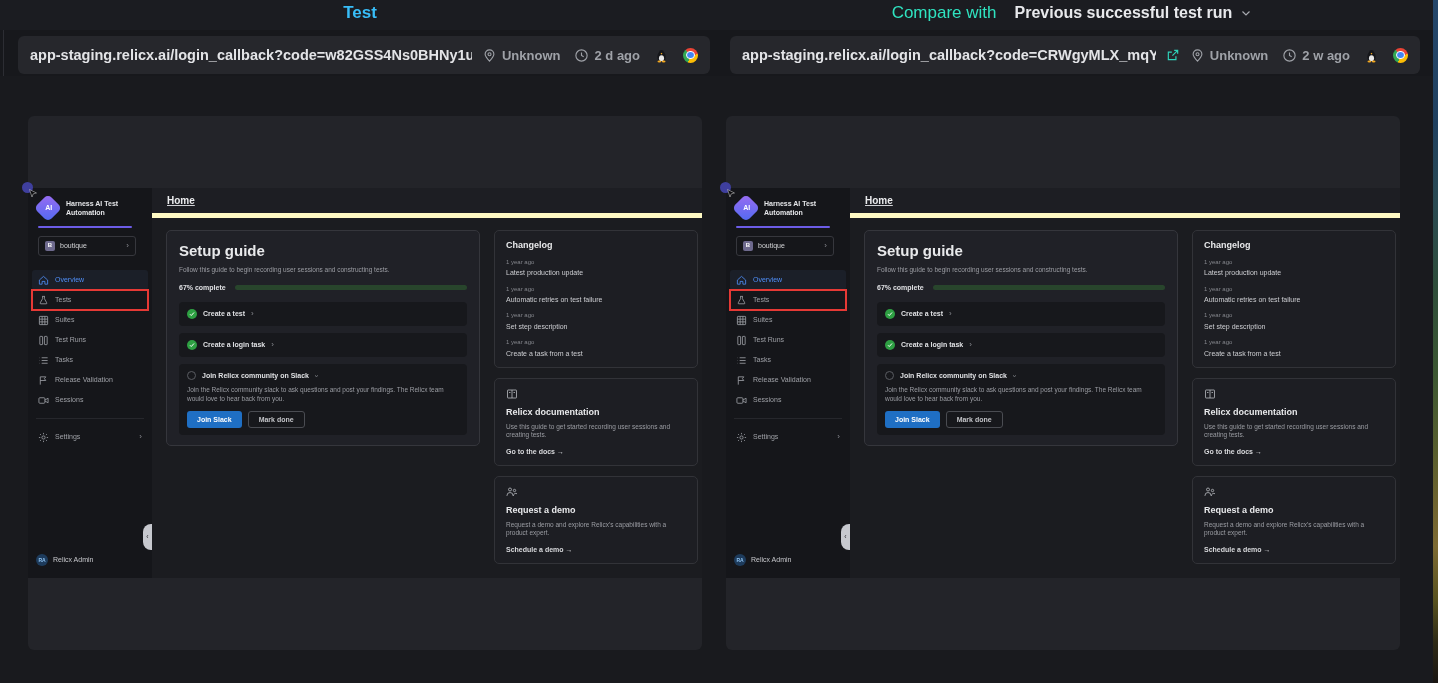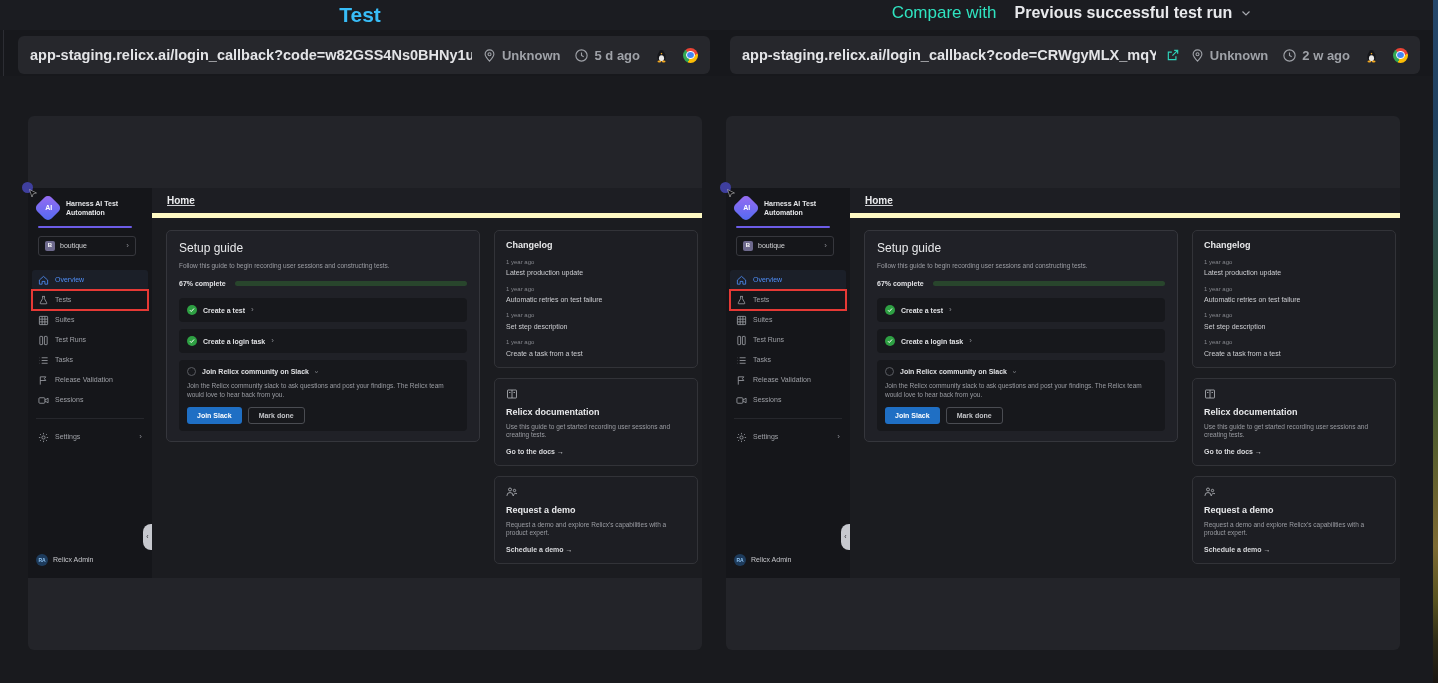--- a/index.html
+++ b/index.html
@@ -4,21 +4,21 @@
 <style>
   * { box-sizing: border-box; margin: 0; padding: 0; }
   html,body { width:1438px; height:683px; overflow:hidden; }
   body { background:#17181c; font-family:"Liberation Sans", sans-serif; position:relative; }
 
   
   .stage { position:absolute; inset:0; }
   .edge-line { position:absolute; left:3px; top:28px; bottom:0; width:1px; background:#2c2d33; }
   .top-header { position:absolute; left:0; top:0; width:1433px; height:30px; background:#1b1c21; }
   .left-title { position:absolute; left:10px; top:3px; width:700px; text-align:center;
-                font-size:21px; font-weight:bold; color:#38bdf8; }
+                font-size:17px; font-weight:bold; color:#38bdf8; }
   .right-header { position:absolute; left:722px; top:3px; width:700px; display:flex;
                   justify-content:center; align-items:center; gap:18px; }
   .compare-title { font-size:17px; font-weight:normal; color:#2fe3c0; }
   .dropdown { display:flex; align-items:center; gap:8px; cursor:pointer; }
   .dropdown-label { font-size:16px; font-weight:bold; color:#e8e9ec; }
   .chev-svg { stroke:#a7a9af; fill:none; stroke-width:2.4; }
 
   .url-row { position:absolute; top:36px; left:0; width:1433px; height:38px; }
   .url-bar { position:absolute; top:0; height:38px; background:#26272c; border-radius:6px;
              display:flex; align-items:center; padding:0 12px; gap:10px; }
@@ -78,21 +78,21 @@
   .collapse-handle { position:absolute; left:115px; top:336px; width:9px; height:26px; background:#c7c9cf;
                      border-radius:8px 0 0 8px; display:flex; align-items:center; justify-content:center;
                      color:#2a2b30; font-size:7px; z-index:5; }
 
   .main { flex:1; display:flex; flex-direction:column; min-width:0; }
   .topbar { height:30px; border-bottom:5px solid #fef9c3; display:flex; align-items:center; padding:0 15px; background:#1d1e23;text-decoration:underline; }
   .page-title { font-size:10px; font-weight:bold; color:#ebecee; }
   .content { flex:1; display:flex; gap:14px; padding:12px 6px 10px 14px; }
   .left-col { width:314px; flex-shrink:0; }
   .setup-card { border:1px solid #35363c; background:#202127; border-radius:5px; padding:10px 12px; }
-  .setup-title { font-size:12px; font-weight:normal; color:#e8e9eb; margin-bottom:5px; }
+  .setup-title { font-size:15px; font-weight:bold; color:#e8e9eb; margin-bottom:5px; }
   .muted { font-size:6.5px; color:#9b9da3; }
   .setup-desc { margin-bottom:9px; }
   .progress-row { display:flex; align-items:center; gap:9px; margin-bottom:10px; }
   .progress-label { font-size:7px; font-weight:bold; color:#dfe0e3; white-space:nowrap; }
   .progress-track { flex:1; height:5px; border-radius:3px; background:#28452c; overflow:hidden; }
   .progress-fill { height:100%; border-radius:3px; background:#43a047; }
   .task-row { background:#17181c; border-radius:4px; padding:7px 8px; margin-bottom:7px; }
   .task-head { display:flex; align-items:center; gap:6px; }
   .task-label { font-size:7px; font-weight:bold; color:#dfe0e3; }
   .check-circle { width:10px; height:10px; border-radius:50%; background:#2ea043; display:flex;
@@ -146,21 +146,21 @@
               <path d="M12 21c-4-4.3-7-7.6-7-11a7 7 0 1 1 14 0c0 3.4-3 6.7-7 11z"></path>
               <circle cx="12" cy="10" r="2.4"></circle>
             </svg>
           <span>Unknown</span>
         </span>
         <span class="meta-item">
           <svg class="meta-icon" width="15" height="15" viewBox="0 0 24 24">
               <circle cx="12" cy="12" r="9"></circle>
               <path d="M12 7v5l3.5 2"></path>
             </svg>
-          <span>5 d ago</span>
+          <span>2 d ago</span>
         </span>
         <svg width="15" height="15" viewBox="0 0 16 16">
             <ellipse cx="8" cy="9.2" rx="4.4" ry="5.8" fill="#15161a"></ellipse>
             <ellipse cx="8" cy="11" rx="2.7" ry="3.2" fill="#e8e8e8"></ellipse>
             <circle cx="8" cy="4.6" r="2.5" fill="#15161a"></circle>
             <path d="M7 6l1-1 1 1-1 .9z" fill="#f4a81f"></path>
             <ellipse cx="5.7" cy="14.4" rx="2" ry="1.1" fill="#f4a81f"></ellipse>
             <ellipse cx="10.3" cy="14.4" rx="2" ry="1.1" fill="#f4a81f"></ellipse>
           </svg>
         <span class="chrome-icon"></span>

